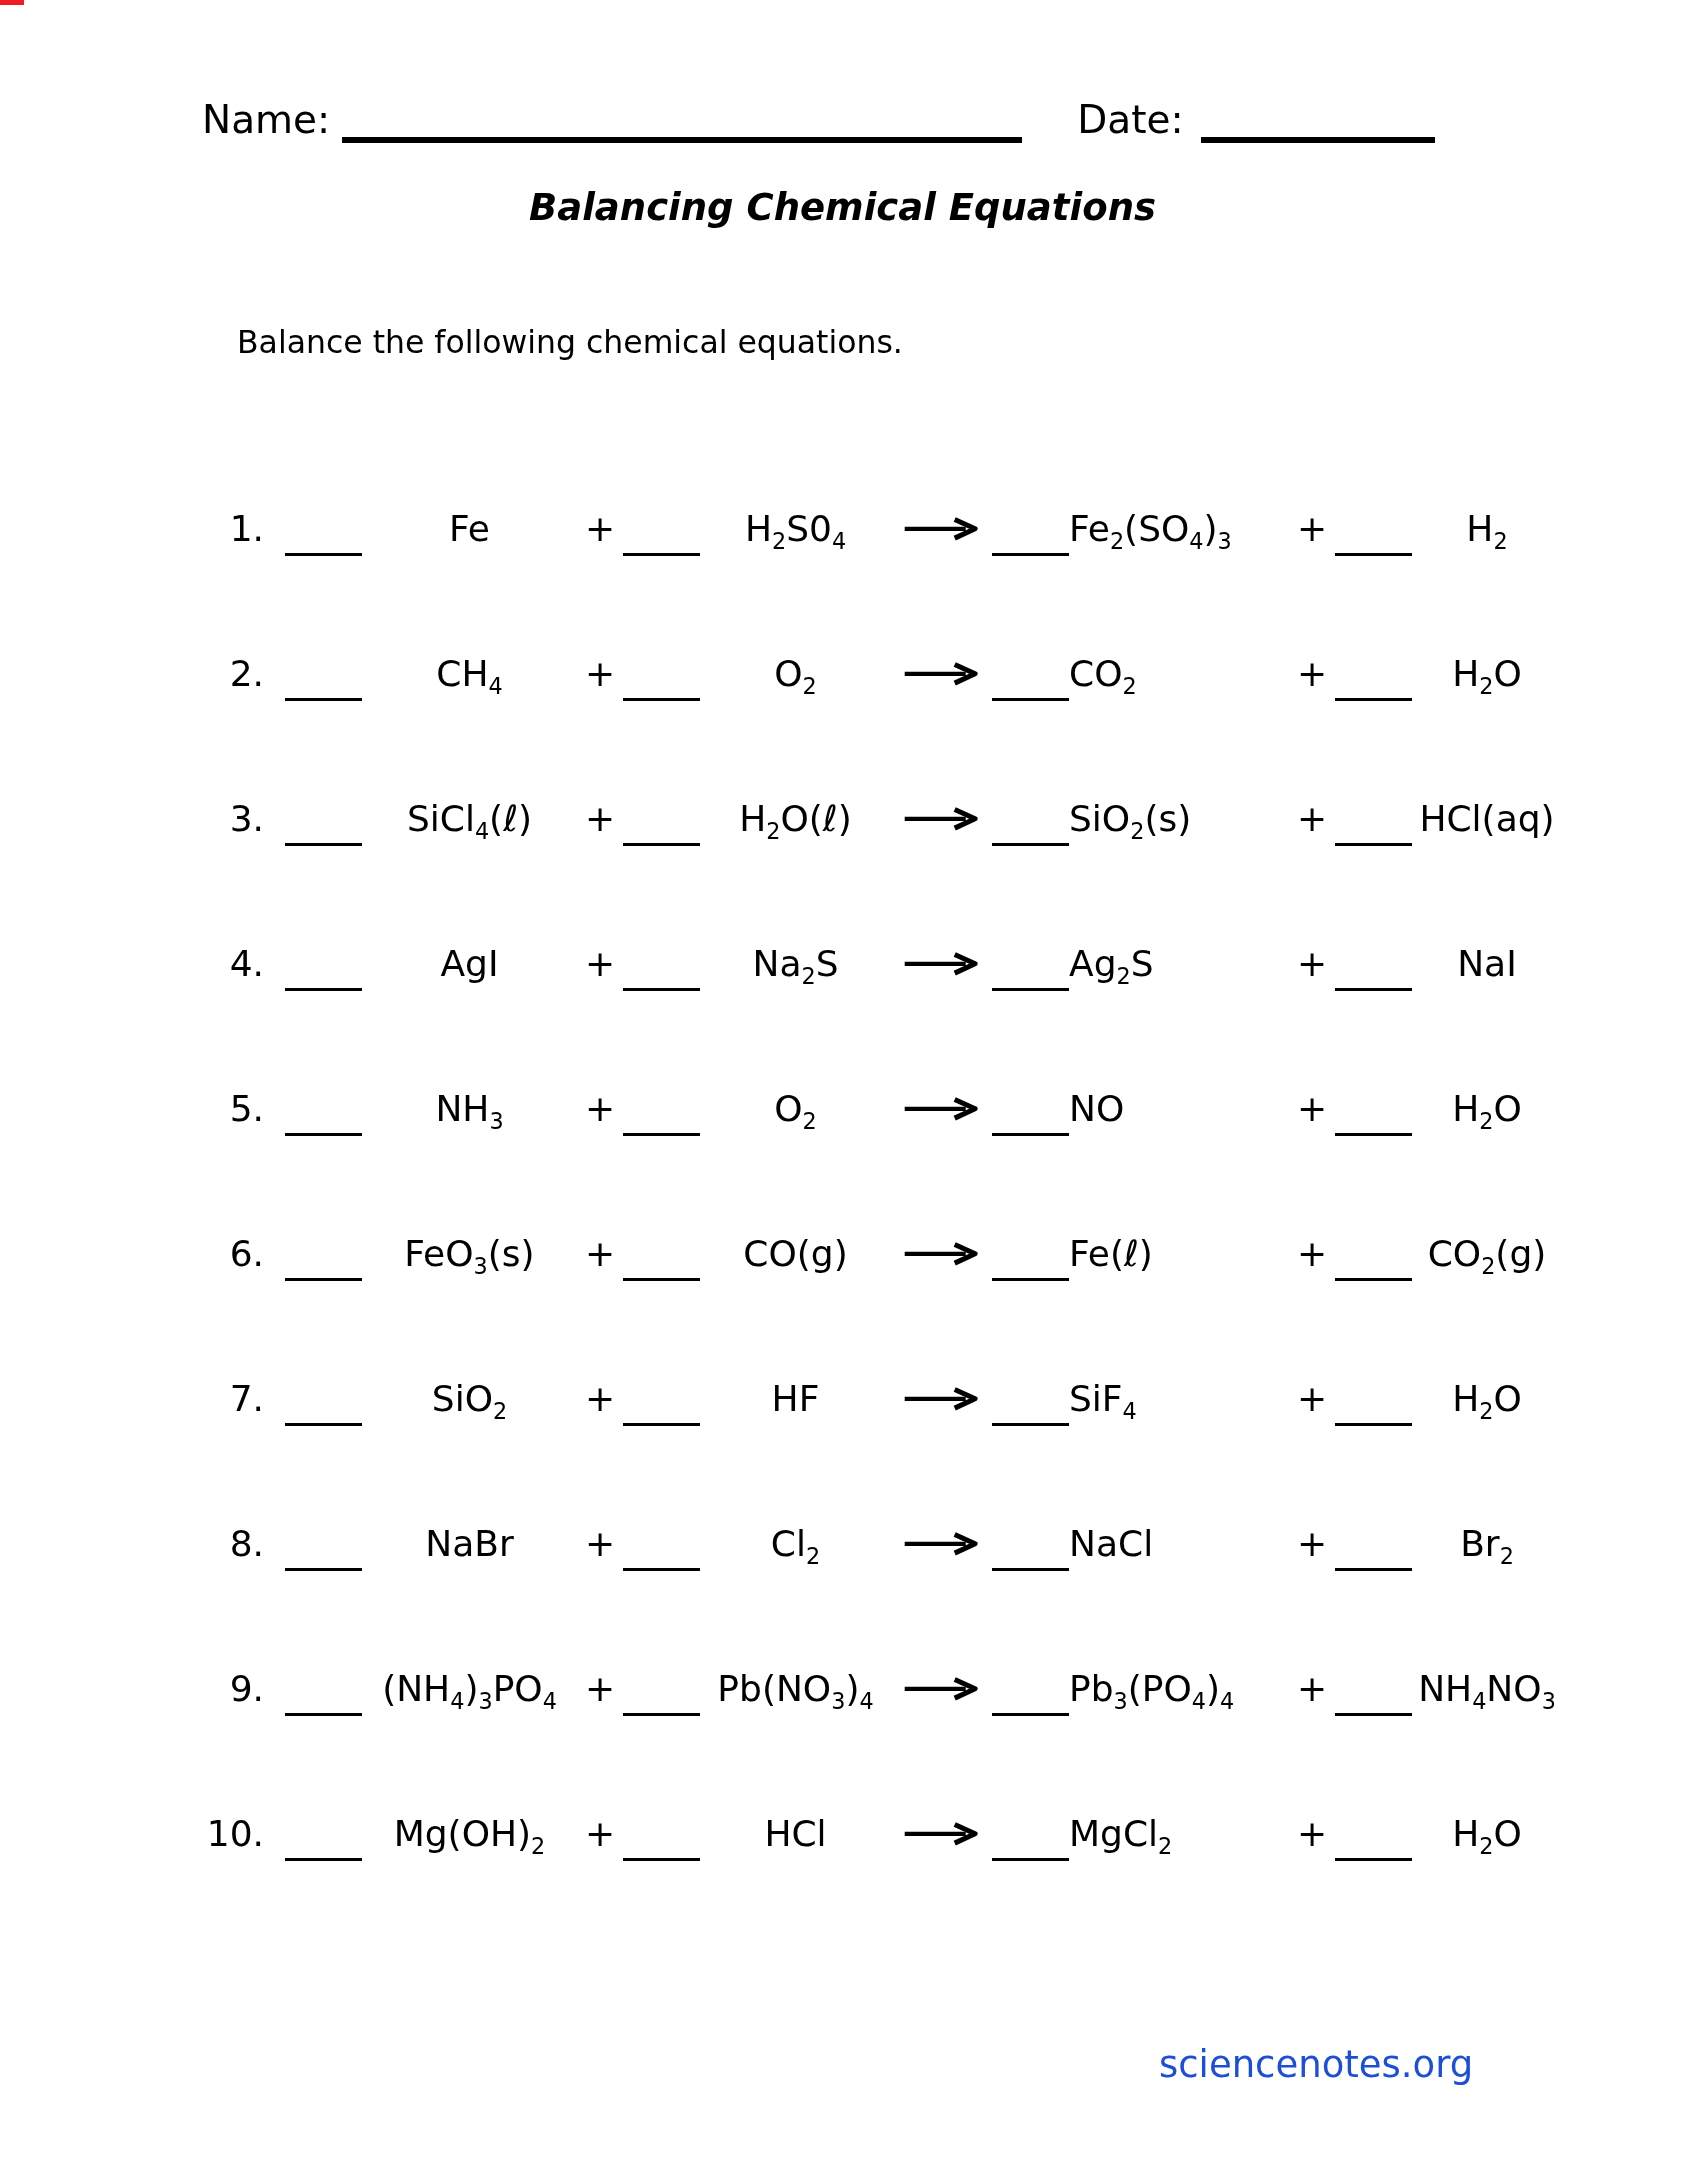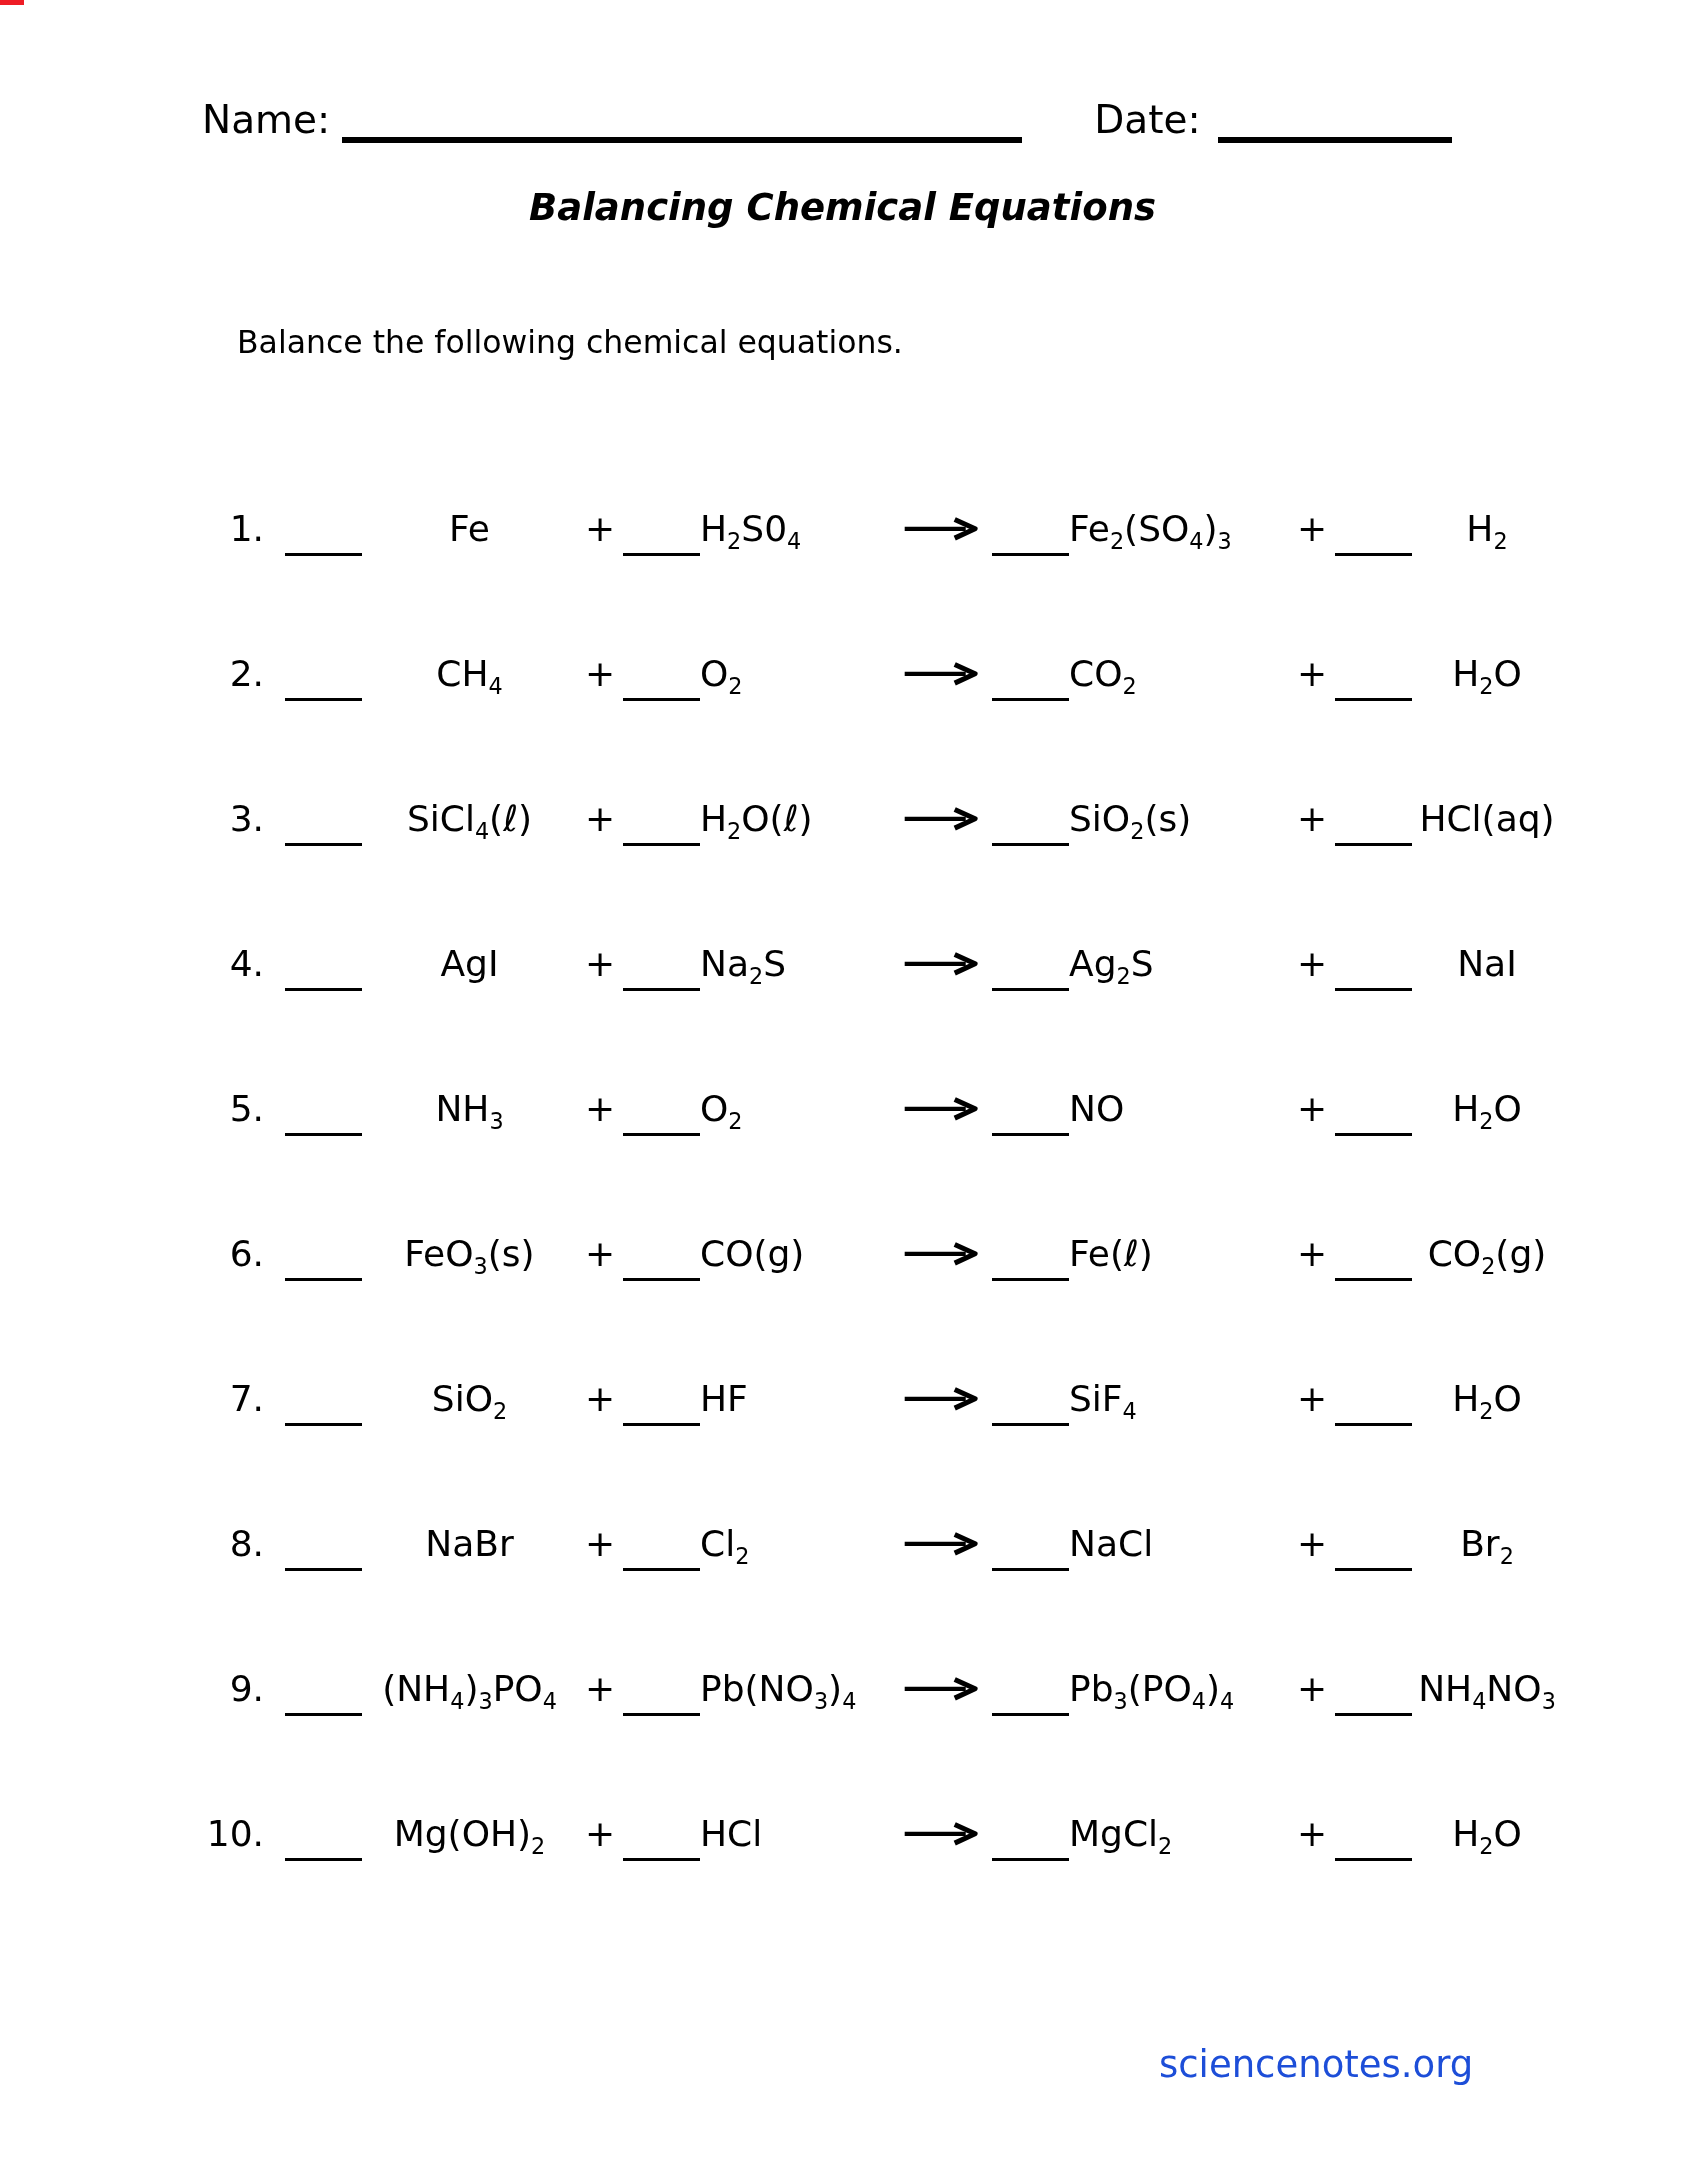--- a/index.html
+++ b/index.html
@@ -11,21 +11,21 @@
   }
   .red-mark{position:absolute;left:0;top:0;width:24px;height:5.1px;background:#ee1c25;}
   
   .header{
     position:absolute;left:202px;top:99px;
     display:flex;align-items:baseline;
     font-size:39px;font-weight:normal;line-height:1.1;white-space:nowrap;
   }
   .fill{display:inline-block;height:0;border-bottom:6.8px solid #000;position:relative;top:10.2px;}
   .name-fill{width:680px;margin-left:12px;}
-  .date-label{margin-left:72px;}
+  .date-label{margin-left:55px;}
   .date-fill{width:234px;margin-left:17px;}
   
   .title{
     position:absolute;left:0;top:186px;width:100%;
     text-align:center;font-size:37px;font-weight:bold;line-height:1.2;font-style:italic;
   }
   .instruction{position:absolute;left:197px;top:324px;font-size:31.5px;line-height:1.2;margin-left:40px;}
   
   .eq-list{position:absolute;left:0;top:456px;width:1685px;}
   .eq-row{
@@ -34,21 +34,21 @@
     font-size:36px;line-height:1.15;white-space:nowrap;
   }
   .num{width:68px;text-align:right;}
   .sp{width:21px;}
   .blank{
     width:77px;height:0;border-bottom:3.4px solid #000;
     position:relative;top:26.4px;align-self:center;flex:none;
   }
   .f1{width:215px;text-align:center;}
   .plus{width:46px;text-align:center;}
-  .f2{width:191px;}
+  .f2{width:191px;text-align:center;}
   .arrowc{width:101px;display:flex;justify-content:center;align-items:center;}
   .f3{width:220px;text-align:left;}
   .f4{width:150px;text-align:center;}
   sub{font-size:62%;line-height:0;}
   
   .watermark{
     position:absolute;left:1159px;top:2043px;
     font-size:37px;color:#1d4ed8;line-height:1.2;
   }
 </style>

